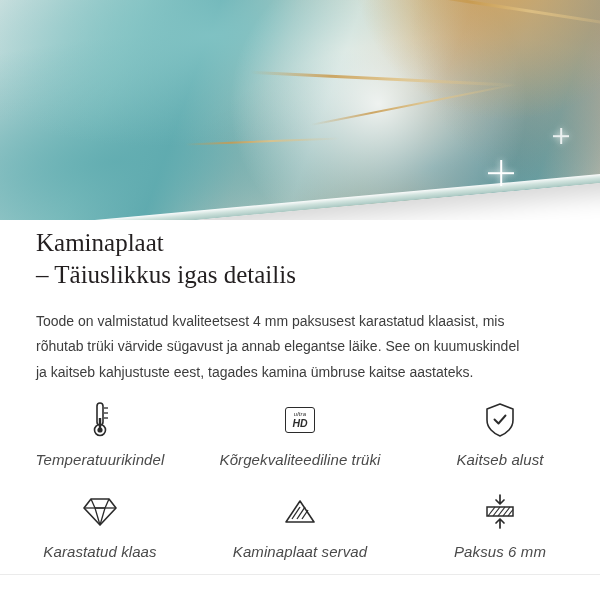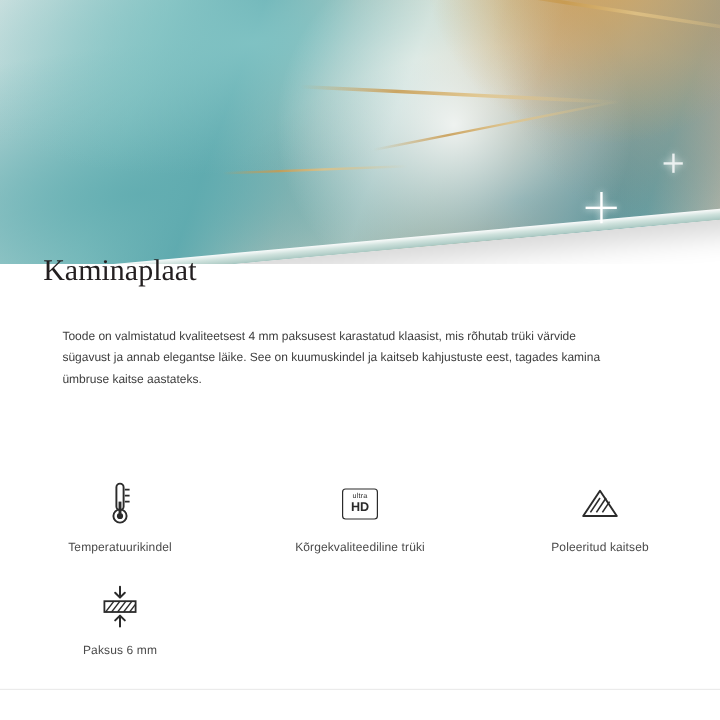--- a/index.html
+++ b/index.html
@@ -103,66 +103,67 @@
   .sparkle::before { width: 26px; height: 1.6px; }
   .sparkle::after  { width: 1.6px; height: 26px; }
   .sp1 { left: 488px; top: 160px; }
   .sp2 { left: 553px; top: 128px; width: 16px; height: 16px; opacity: .85; }
   .sp2::before { width: 16px; }
   .sp2::after  { height: 16px; }
 
   
   .content {
     position: absolute;
-    left: 0; top: 210px;
+    left: 0; top: 227px;
     width: 556px;
   }
   .headline {
     padding: 0 36px;
     font-family: "Liberation Serif", serif;
     font-size: 25px;
     line-height: 1.28;
     color: #231f20;
     font-weight: 400;
   }
   .headline .line2 { display: block; }
 
   .paragraph {
-    margin-top: 30px;
-    padding: 0 52px;
-    font-size: 10px;
+    margin-top: 18px;
+    padding: 0 36px;
+    font-size: 14px;
     line-height: 1.82;
     color: #3d3d3d;
     max-width: 560px;
   }
 
   
   .features {
     position: absolute;
     left: 0; top: 398px;
     width: 600px;
     display: grid;
     grid-template-columns: repeat(3, 1fr);
     row-gap: 22px;
   }
   .feature {
     display: flex;
     flex-direction: column;
     align-items: center;
     justify-content: flex-start;
+    font-style: italic;
   }
   .feature-icon {
     height: 44px;
     display: flex;
     align-items: center;
     justify-content: center;
   }
   .feature-label {
     margin-top: 9px;
-    font-size: 10px;
+    font-size: 15px;
     color: #4a4a4a;
     text-align: center;
     letter-spacing: .1px;
   }
   svg { display: block; }
 
   .ultrahd-box {
     width: 30px; height: 26px;
     border: 1.6px solid #2b2b2b;
     border-radius: 3px;
@@ -202,20 +203,21 @@
       <div class="plate-edge"></div>
       <div class="plate-edge-shadow"></div>
     </div>
     <div class="sparkle sp1"></div>
     <div class="sparkle sp2"></div>
   </div>
 
   <div class="content">
     <h1 class="headline">
       <span>Kaminaplaat</span>
+      <span class="line2">– Täiuslikkus igas detailis</span>
     </h1>
     <p class="paragraph">Toode on valmistatud kvaliteetsest 4 mm paksusest karastatud klaasist, mis rõhutab trüki värvide sügavust ja annab elegantse läike. See on kuumuskindel ja kaitseb kahjustuste eest, tagades kamina ümbruse kaitse aastateks.</p>
   </div>
 
   <div class="features">
 
     <div class="feature">
       <div class="feature-icon">
         <svg width="26" height="40" viewBox="0 0 26 40">
           <rect x="10" y="3" width="6" height="22" rx="3" fill="none" stroke="#2b2b2b" stroke-width="1.6"></rect>
@@ -233,32 +235,53 @@
     <div class="feature">
       <div class="feature-icon">
         <div class="ultrahd-box">
           <span class="u">ultra</span>
           <span class="hd">HD</span>
         </div>
       </div>
       <div class="feature-label">Kõrgekvaliteediline trüki</div>
     </div>
 
-
+    <div class="feature">
+      <div class="feature-icon">
+        <svg width="32" height="38" viewBox="0 0 32 38">
+          <path d="M16 3 L29 8 V19 C29 27 22.5 32.5 16 35 C9.5 32.5 3 27 3 19 V8 Z" fill="none" stroke="#2b2b2b" stroke-width="1.6" stroke-linejoin="round"></path>
+          <path d="M10.5 18.5 L14.5 22.5 L21.5 14.5" fill="none" stroke="#2b2b2b" stroke-width="1.9" stroke-linecap="round" stroke-linejoin="round"></path>
+        </svg>
+      </div>
+      <div class="feature-label">Kaitseb alust</div>
+    </div>
+
+    <div class="feature">
+      <div class="feature-icon">
+        <svg width="36" height="32" viewBox="0 0 36 32">
+          <path d="M9 3 H27 L34 12 L18 29 L2 12 Z" fill="none" stroke="#2b2b2b" stroke-width="1.6" stroke-linejoin="round"></path>
+          <path d="M2 12 H34" stroke="#2b2b2b" stroke-width="1.3"></path>
+          <path d="M9 3 L13 12 L18 29" fill="none" stroke="#2b2b2b" stroke-width="1.3"></path>
+          <path d="M27 3 L23 12 L18 29" fill="none" stroke="#2b2b2b" stroke-width="1.3"></path>
+          <path d="M13 12 H23" stroke="#2b2b2b" stroke-width="1.3"></path>
+        </svg>
+      </div>
+      <div class="feature-label">Karastatud klaas</div>
+    </div>
 
     <div class="feature">
       <div class="feature-icon">
         <svg width="34" height="30" viewBox="0 0 34 30">
           <path d="M3 25 L17 4 L31 25 Z" fill="none" stroke="#2b2b2b" stroke-width="1.6" stroke-linejoin="round"></path>
           <line x1="9" y1="22" x2="17" y2="10" stroke="#2b2b2b" stroke-width="1.3"></line>
           <line x1="14" y1="22" x2="22" y2="10" stroke="#2b2b2b" stroke-width="1.3"></line>
           <line x1="19" y1="22" x2="25" y2="13" stroke="#2b2b2b" stroke-width="1.3"></line>
         </svg>
       </div>
-      <div class="feature-label">Poleeritud kaitseb</div>
+      <div class="feature-label">Kaminaplaat servad</div>
     </div>
 
     <div class="feature">
       <div class="feature-icon">
         <svg width="34" height="38" viewBox="0 0 34 38">
           <path d="M17 2 V10 M13 7 L17 11 L21 7" fill="none" stroke="#2b2b2b" stroke-width="1.7" stroke-linecap="round" stroke-linejoin="round"></path>
           <rect x="4" y="14" width="26" height="9" fill="none" stroke="#2b2b2b" stroke-width="1.5"></rect>
           <line x1="5" y1="23" x2="12" y2="14" stroke="#2b2b2b" stroke-width="1.1"></line>
           <line x1="10" y1="23" x2="17" y2="14" stroke="#2b2b2b" stroke-width="1.1"></line>
           <line x1="15" y1="23" x2="22" y2="14" stroke="#2b2b2b" stroke-width="1.1"></line>

